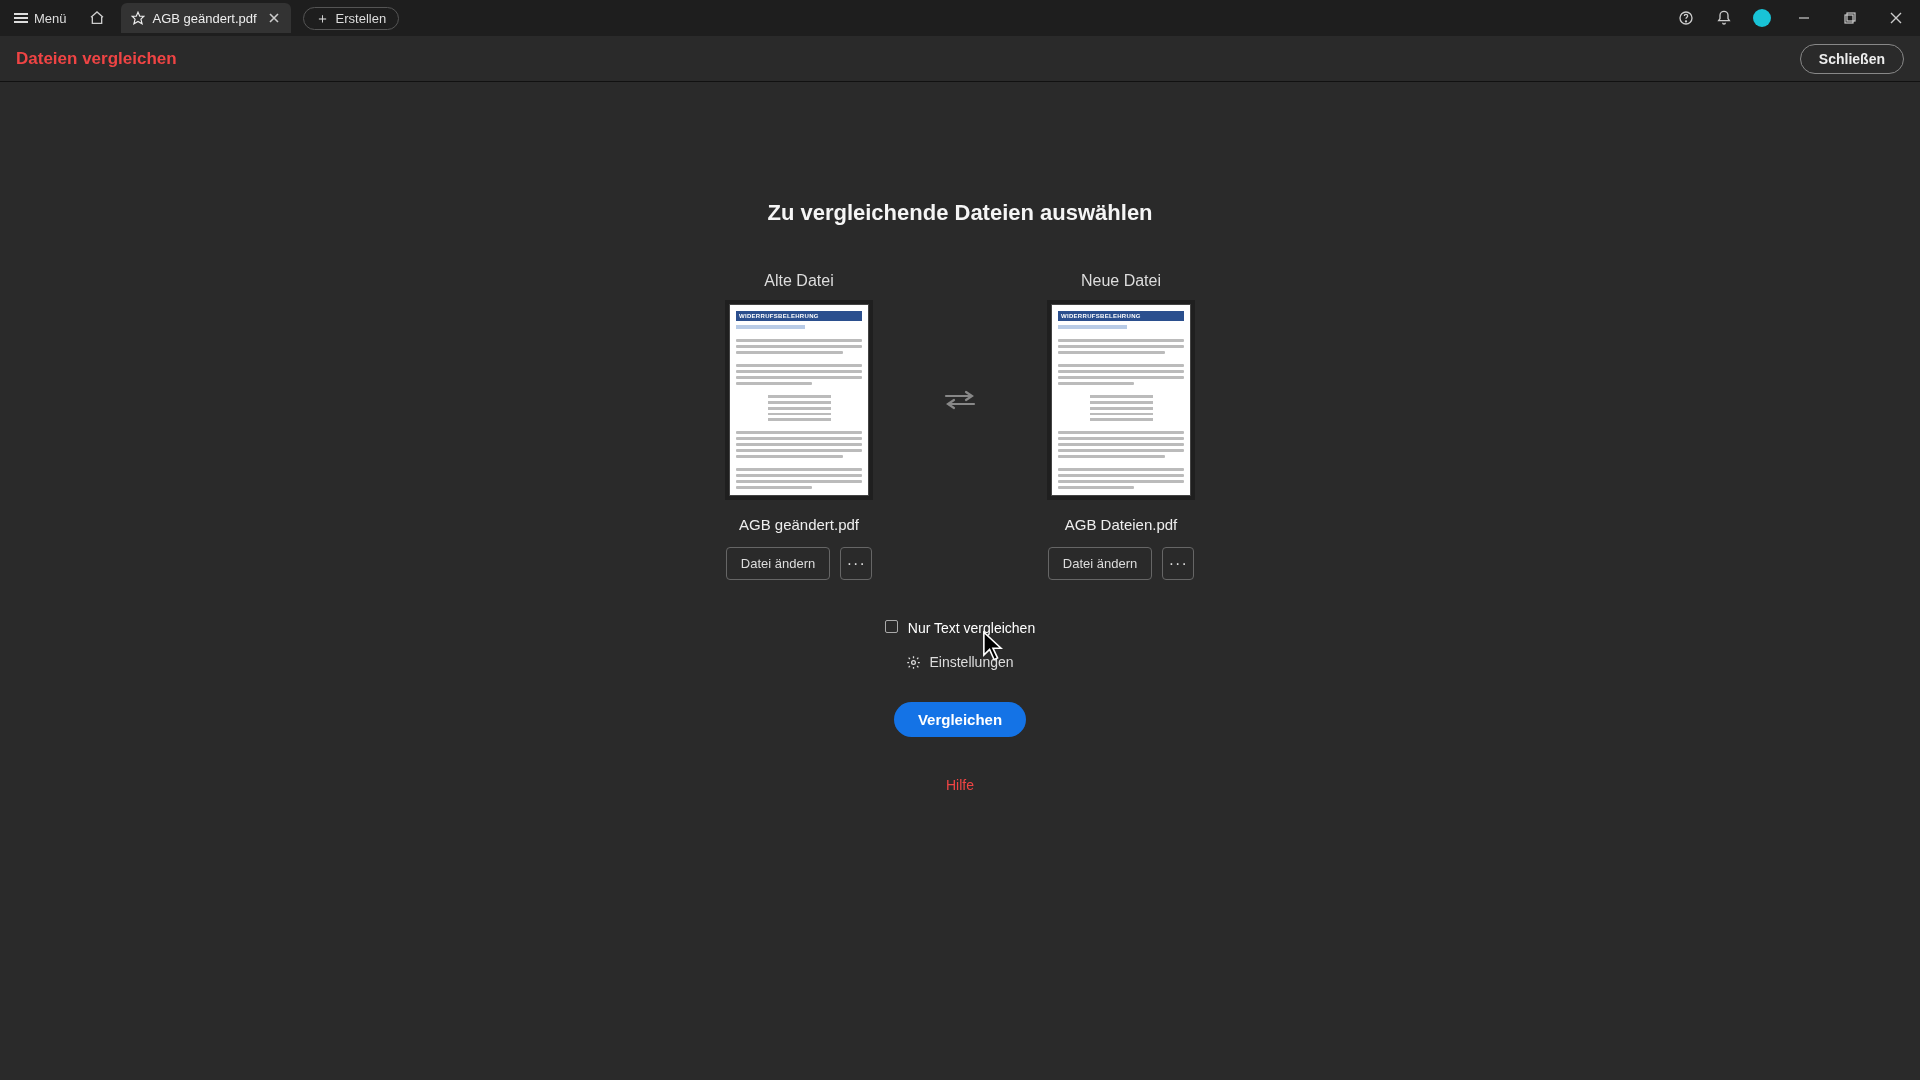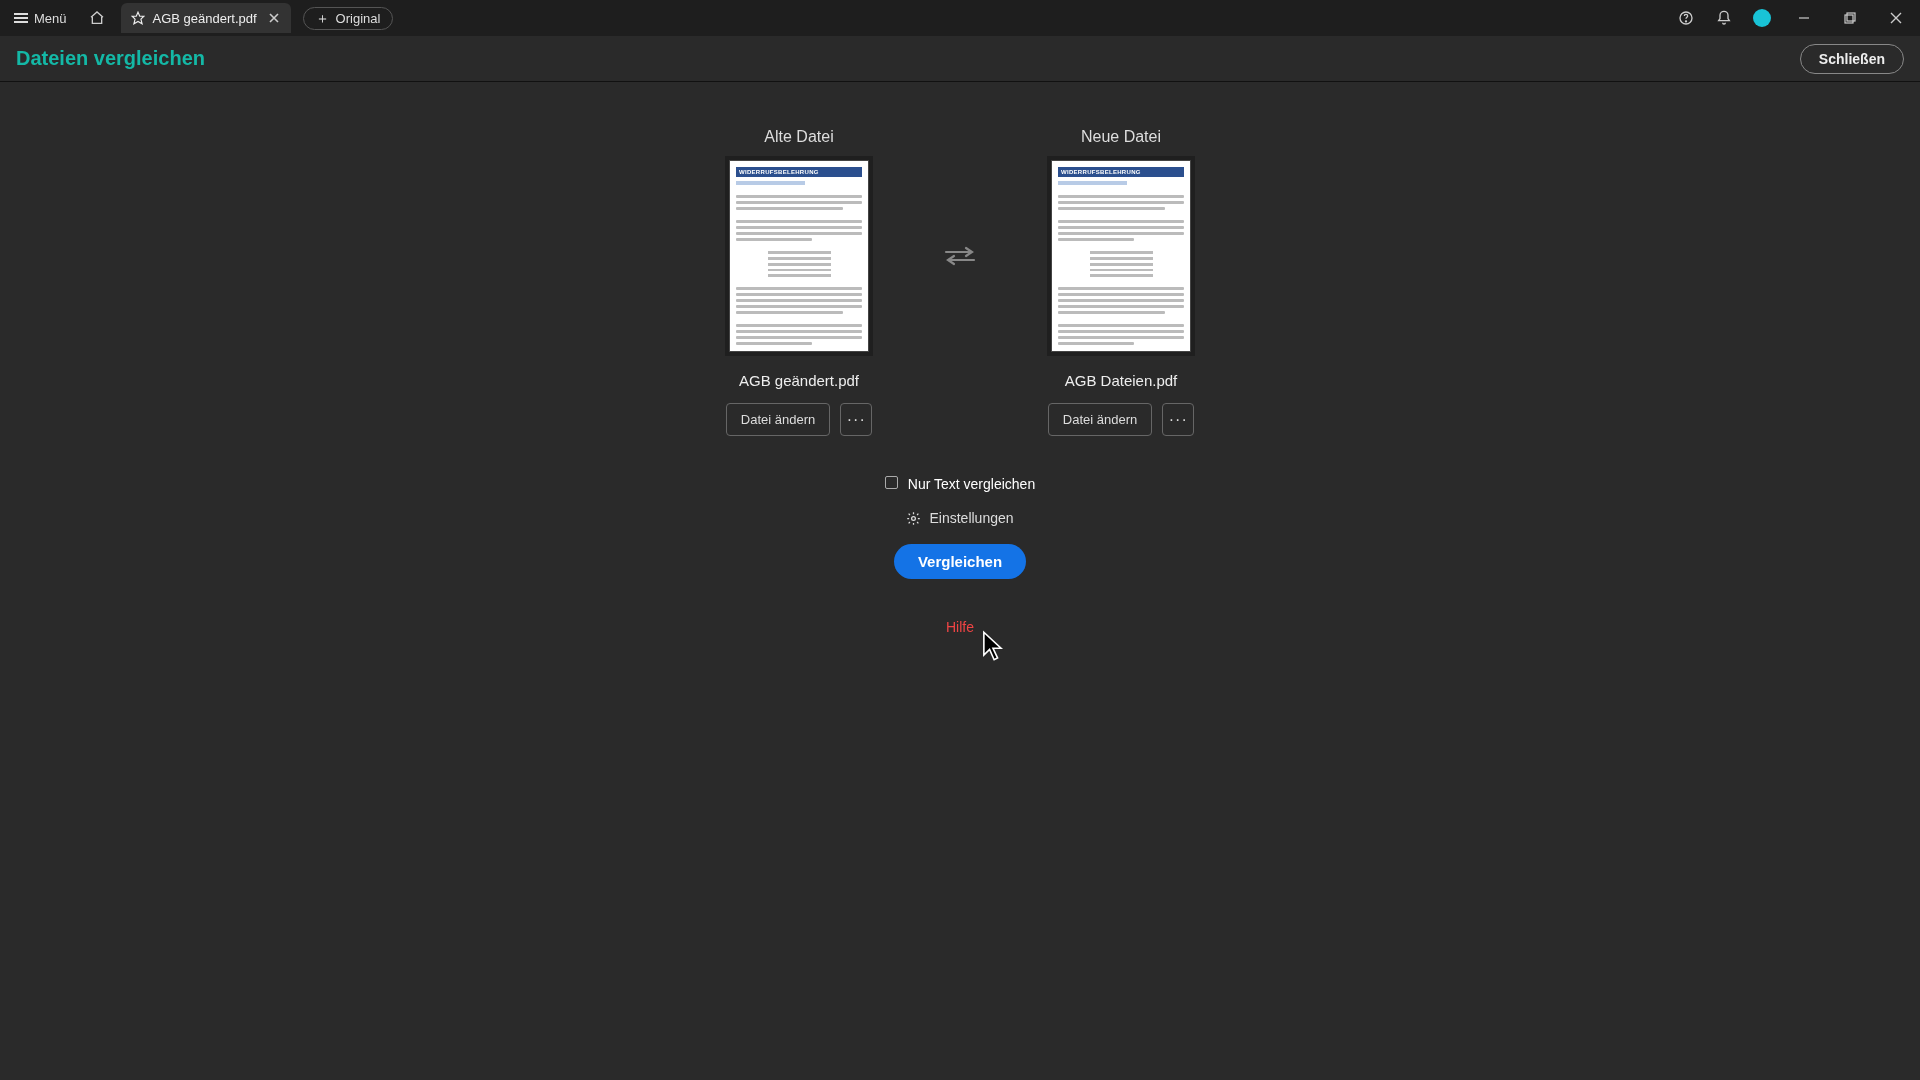--- a/index.html
+++ b/index.html
@@ -57,21 +57,21 @@
     width: 18px; height: 18px; border-radius: 50%; background: #19c3d6;
   }
   .win-btn { width: 40px; height: 28px; display: flex; align-items: center; justify-content: center; color: #ccc; }
 
   
   .tool-header {
     height: 46px; background: #2a2a2a;
     border-bottom: 1px solid #111;
     display: flex; align-items: center; padding: 0 16px;
   }
-  .tool-title { font-size: 20px; font-weight: 600; color: #14b8a6; }
+  .tool-title { font-size: 17px; font-weight: 600; color: #ef4444; }
   .close-pill {
     margin-left: auto;
     padding: 6px 18px; border: 1.5px solid #888; border-radius: 18px;
     font-size: 14px; color: #eee; font-weight: 600; cursor: default; text-align: right;
   }
 
   
   .content {
     position: absolute; top: 82px; left: 0; right: 0; bottom: 0;
     display: flex; flex-direction: column; align-items: center;
@@ -129,20 +129,21 @@
     margin-top: 40px;
     display: flex; flex-direction: column; align-items: center; gap: 18px;
   }
   .chk-row { display: flex; align-items: flex-start; gap: 10px; font-size: 14px; color: #ffffff; cursor: default; }
   .chk {
     width: 13px; height: 13px; border: 1.5px solid #aaa; border-radius: 2px;
   }
   .settings-row { display: flex; align-items: center; gap: 8px; font-size: 14px; color: #ddd; cursor: default; }
 
   .primary-btn {
+    margin-top: 14px;
     padding: 9px 24px; background: #1473e6; color: #fff;
     border-radius: 20px; font-size: 15px; font-weight: 600; cursor: default; text-align: center;
   }
 
   .help-link {
     margin-top: 40px; font-size: 14px; color: #ef4444; cursor: default;
   }
 
   
   .cursor {
@@ -177,21 +178,21 @@
     <span>AGB geändert.pdf</span>
     <span class="tab-close">
       <svg width="10" height="10" viewBox="0 0 10 10" stroke="currentColor" stroke-width="1.6">
           <path d="M1 1l8 8M9 1l-8 8"></path>
         </svg>
     </span>
   </div>
 
   <div class="create-btn">
     <span class="plus">＋</span>
-    <span>Original</span>
+    <span>Erstellen</span>
   </div>
 
   <div class="titlebar-right">
     <div class="icon-btn">
       <svg width="16" height="16" viewBox="0 0 24 24" fill="none" stroke="currentColor" stroke-width="2">
           <circle cx="12" cy="12" r="9"></circle>
           <path d="M9.5 9a2.5 2.5 0 015 0c0 1.5-2.5 2-2.5 4"></path>
           <circle cx="12" cy="17" r=".8" fill="currentColor"></circle>
         </svg>
     </div>
@@ -222,20 +223,21 @@
     </div>
   </div>
 </div>
 
 <div class="tool-header">
   <span class="tool-title">Dateien vergleichen</span>
   <span class="close-pill">Schließen</span>
 </div>
 
 <div class="content">
+  <div class="headline">Zu vergleichende Dateien auswählen</div>
 
   <div class="compare-row">
 
     <div class="file-col">
       <span class="col-label">Alte Datei</span>
       <div class="thumb">
         <div class="band">WIDERRUFSBELEHRUNG</div>
         <div class="sub"></div>
         <div class="gap"></div>
         <div class="para"></div>

